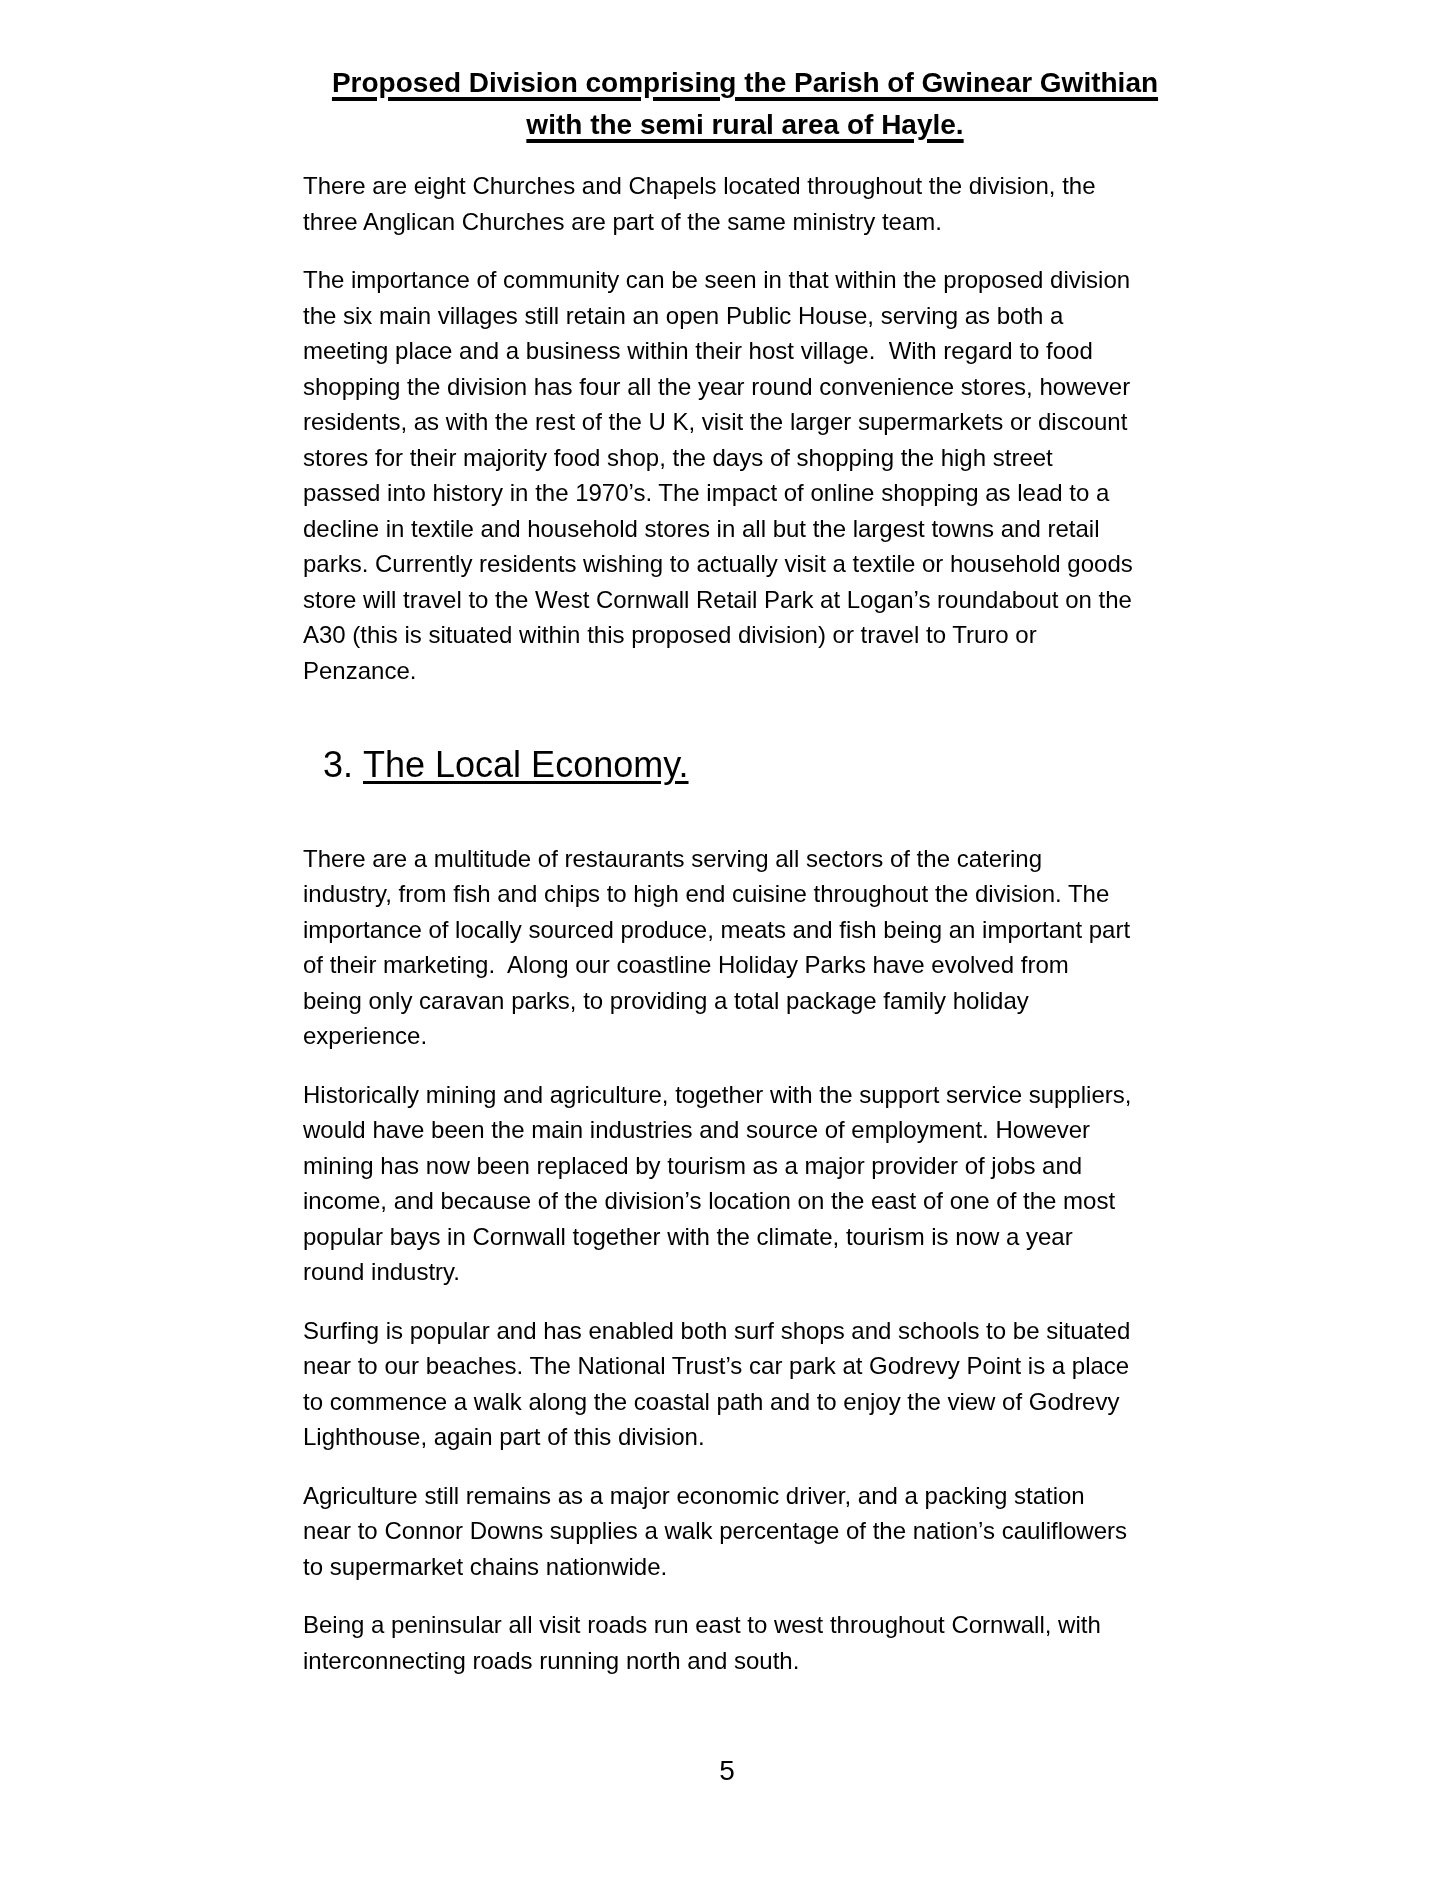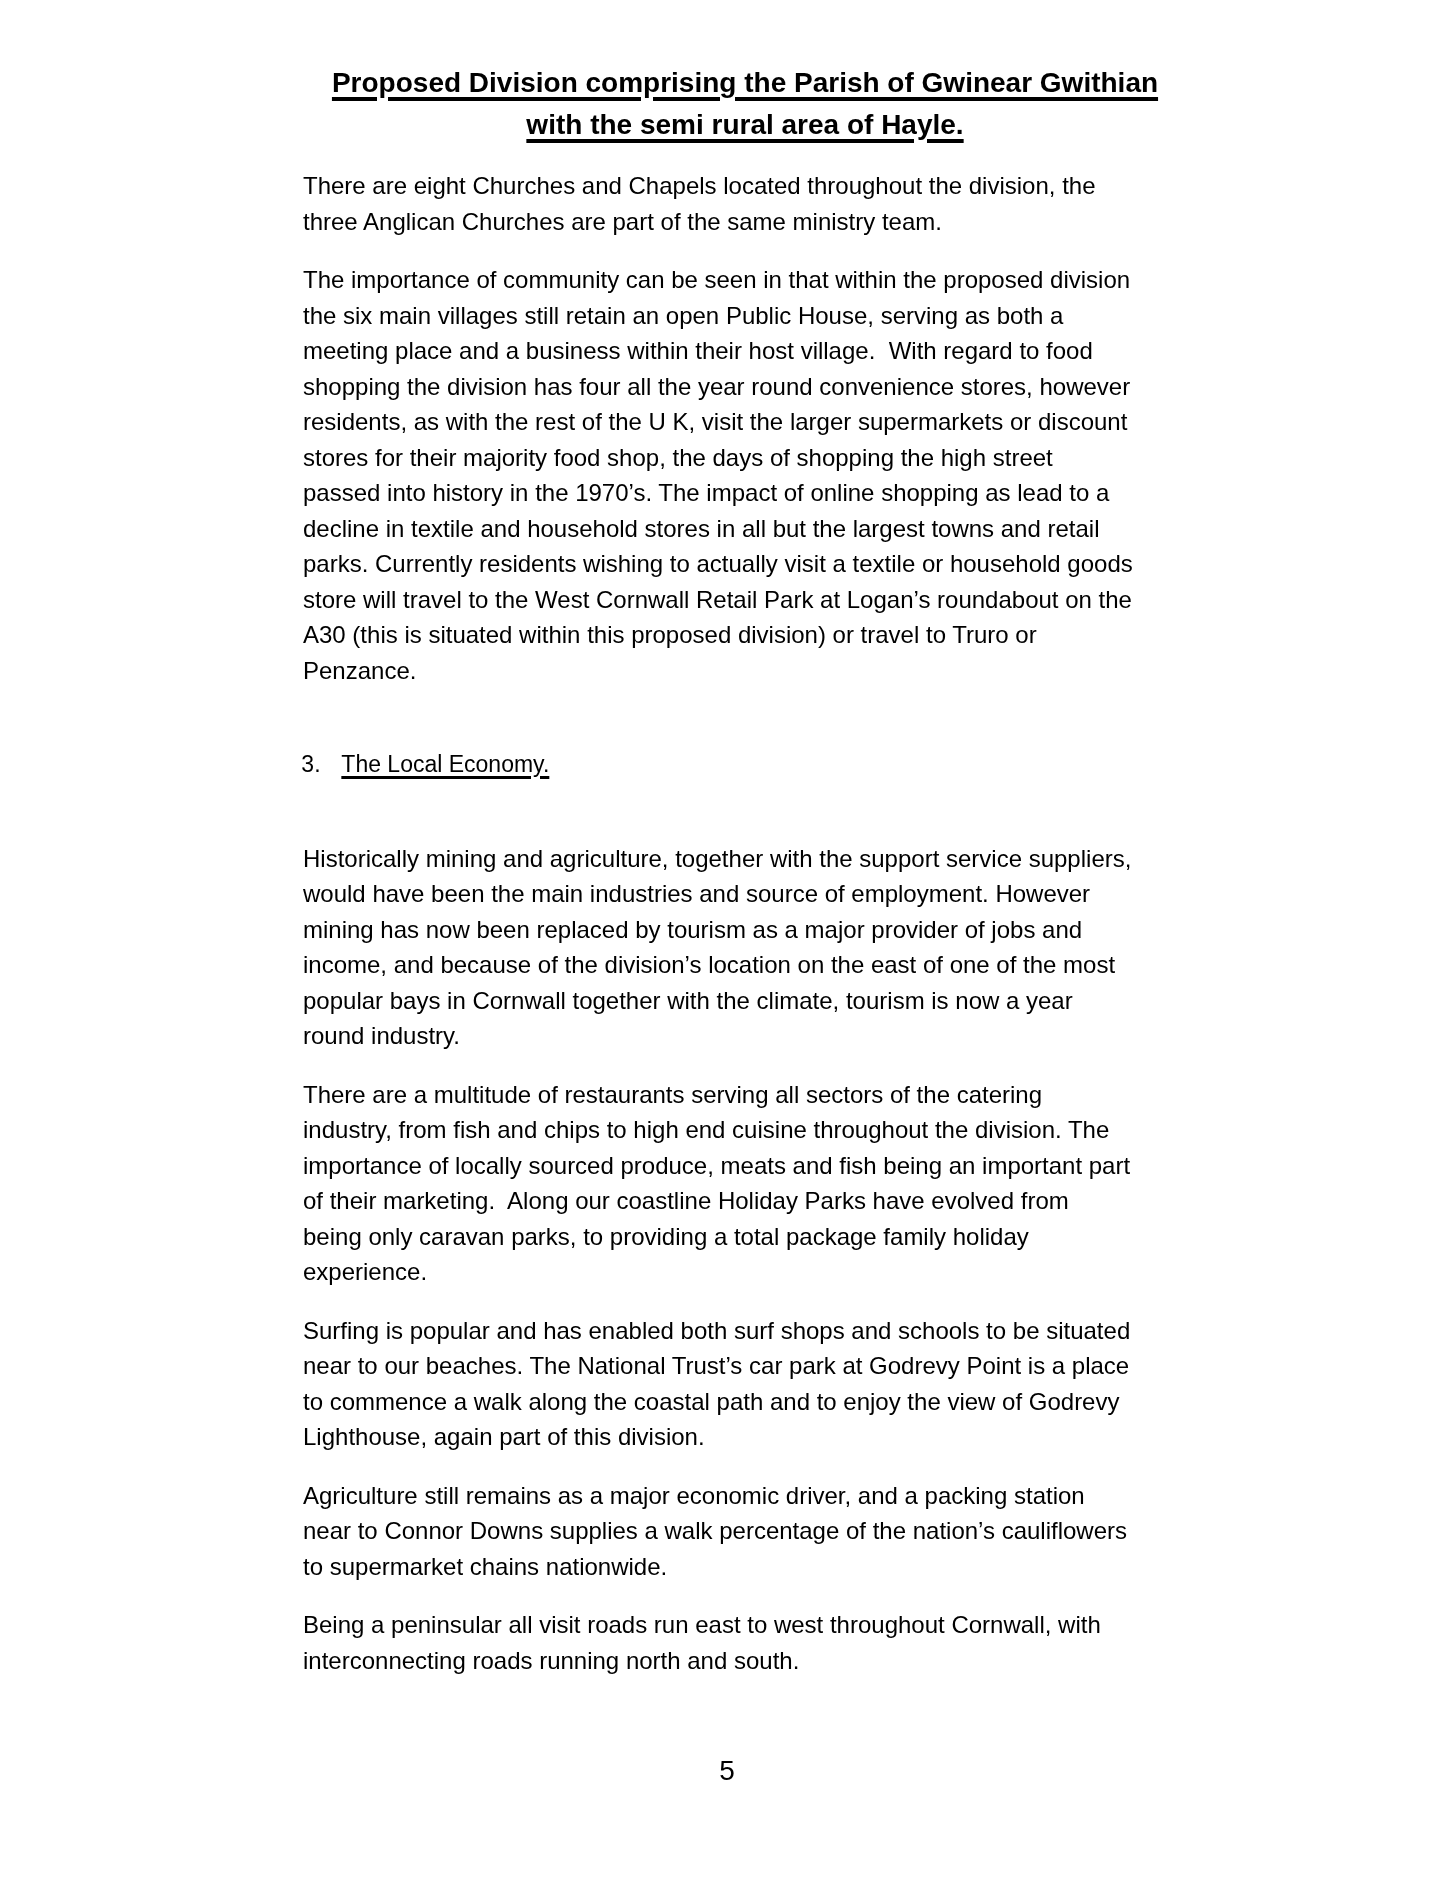--- a/index.html
+++ b/index.html
@@ -34,21 +34,21 @@
     text-decoration-thickness: 4px;
     text-underline-offset: 5px;
   }
   .body-para {
     font-size: 24px;
     line-height: 35.5px;
     margin: 0 0 23px 40px;
     white-space: pre;
   }
   .num-heading {
-    font-size: 23px;
+    font-size: 36px;
     line-height: 35.5px;
     margin: 0 0 23px 0;
     white-space: pre;
   }
   .num {
     display: inline-block;
     width: 40px;
   }
   .num-text {
     text-decoration: underline;
@@ -88,33 +88,33 @@
 parks. Currently residents wishing to actually visit a textile or household goods
 store will travel to the West Cornwall Retail Park at Logan’s roundabout on the
 A30 (this is situated within this proposed division) or travel to Truro or
 Penzance.</p>
 
 
     <div class="num-heading">
       <span class="num">3.</span><span class="num-text">The Local Economy.</span>
     </div>
 
+    <p class="body-para">There are a multitude of restaurants serving all sectors of the catering
+industry, from fish and chips to high end cuisine throughout the division. The
+importance of locally sourced produce, meats and fish being an important part
+of their marketing.  Along our coastline Holiday Parks have evolved from
+being only caravan parks, to providing a total package family holiday
+experience.</p>
+
     <p class="body-para">Historically mining and agriculture, together with the support service suppliers,
 would have been the main industries and source of employment. However
 mining has now been replaced by tourism as a major provider of jobs and
 income, and because of the division’s location on the east of one of the most
 popular bays in Cornwall together with the climate, tourism is now a year
 round industry.</p>
-
-    <p class="body-para">There are a multitude of restaurants serving all sectors of the catering
-industry, from fish and chips to high end cuisine throughout the division. The
-importance of locally sourced produce, meats and fish being an important part
-of their marketing.  Along our coastline Holiday Parks have evolved from
-being only caravan parks, to providing a total package family holiday
-experience.</p>
 
     <p class="body-para">Surfing is popular and has enabled both surf shops and schools to be situated
 near to our beaches. The National Trust’s car park at Godrevy Point is a place
 to commence a walk along the coastal path and to enjoy the view of Godrevy
 Lighthouse, again part of this division.</p>
 
     <p class="body-para">Agriculture still remains as a major economic driver, and a packing station
 near to Connor Downs supplies a walk percentage of the nation’s cauliflowers
 to supermarket chains nationwide.</p>
 

